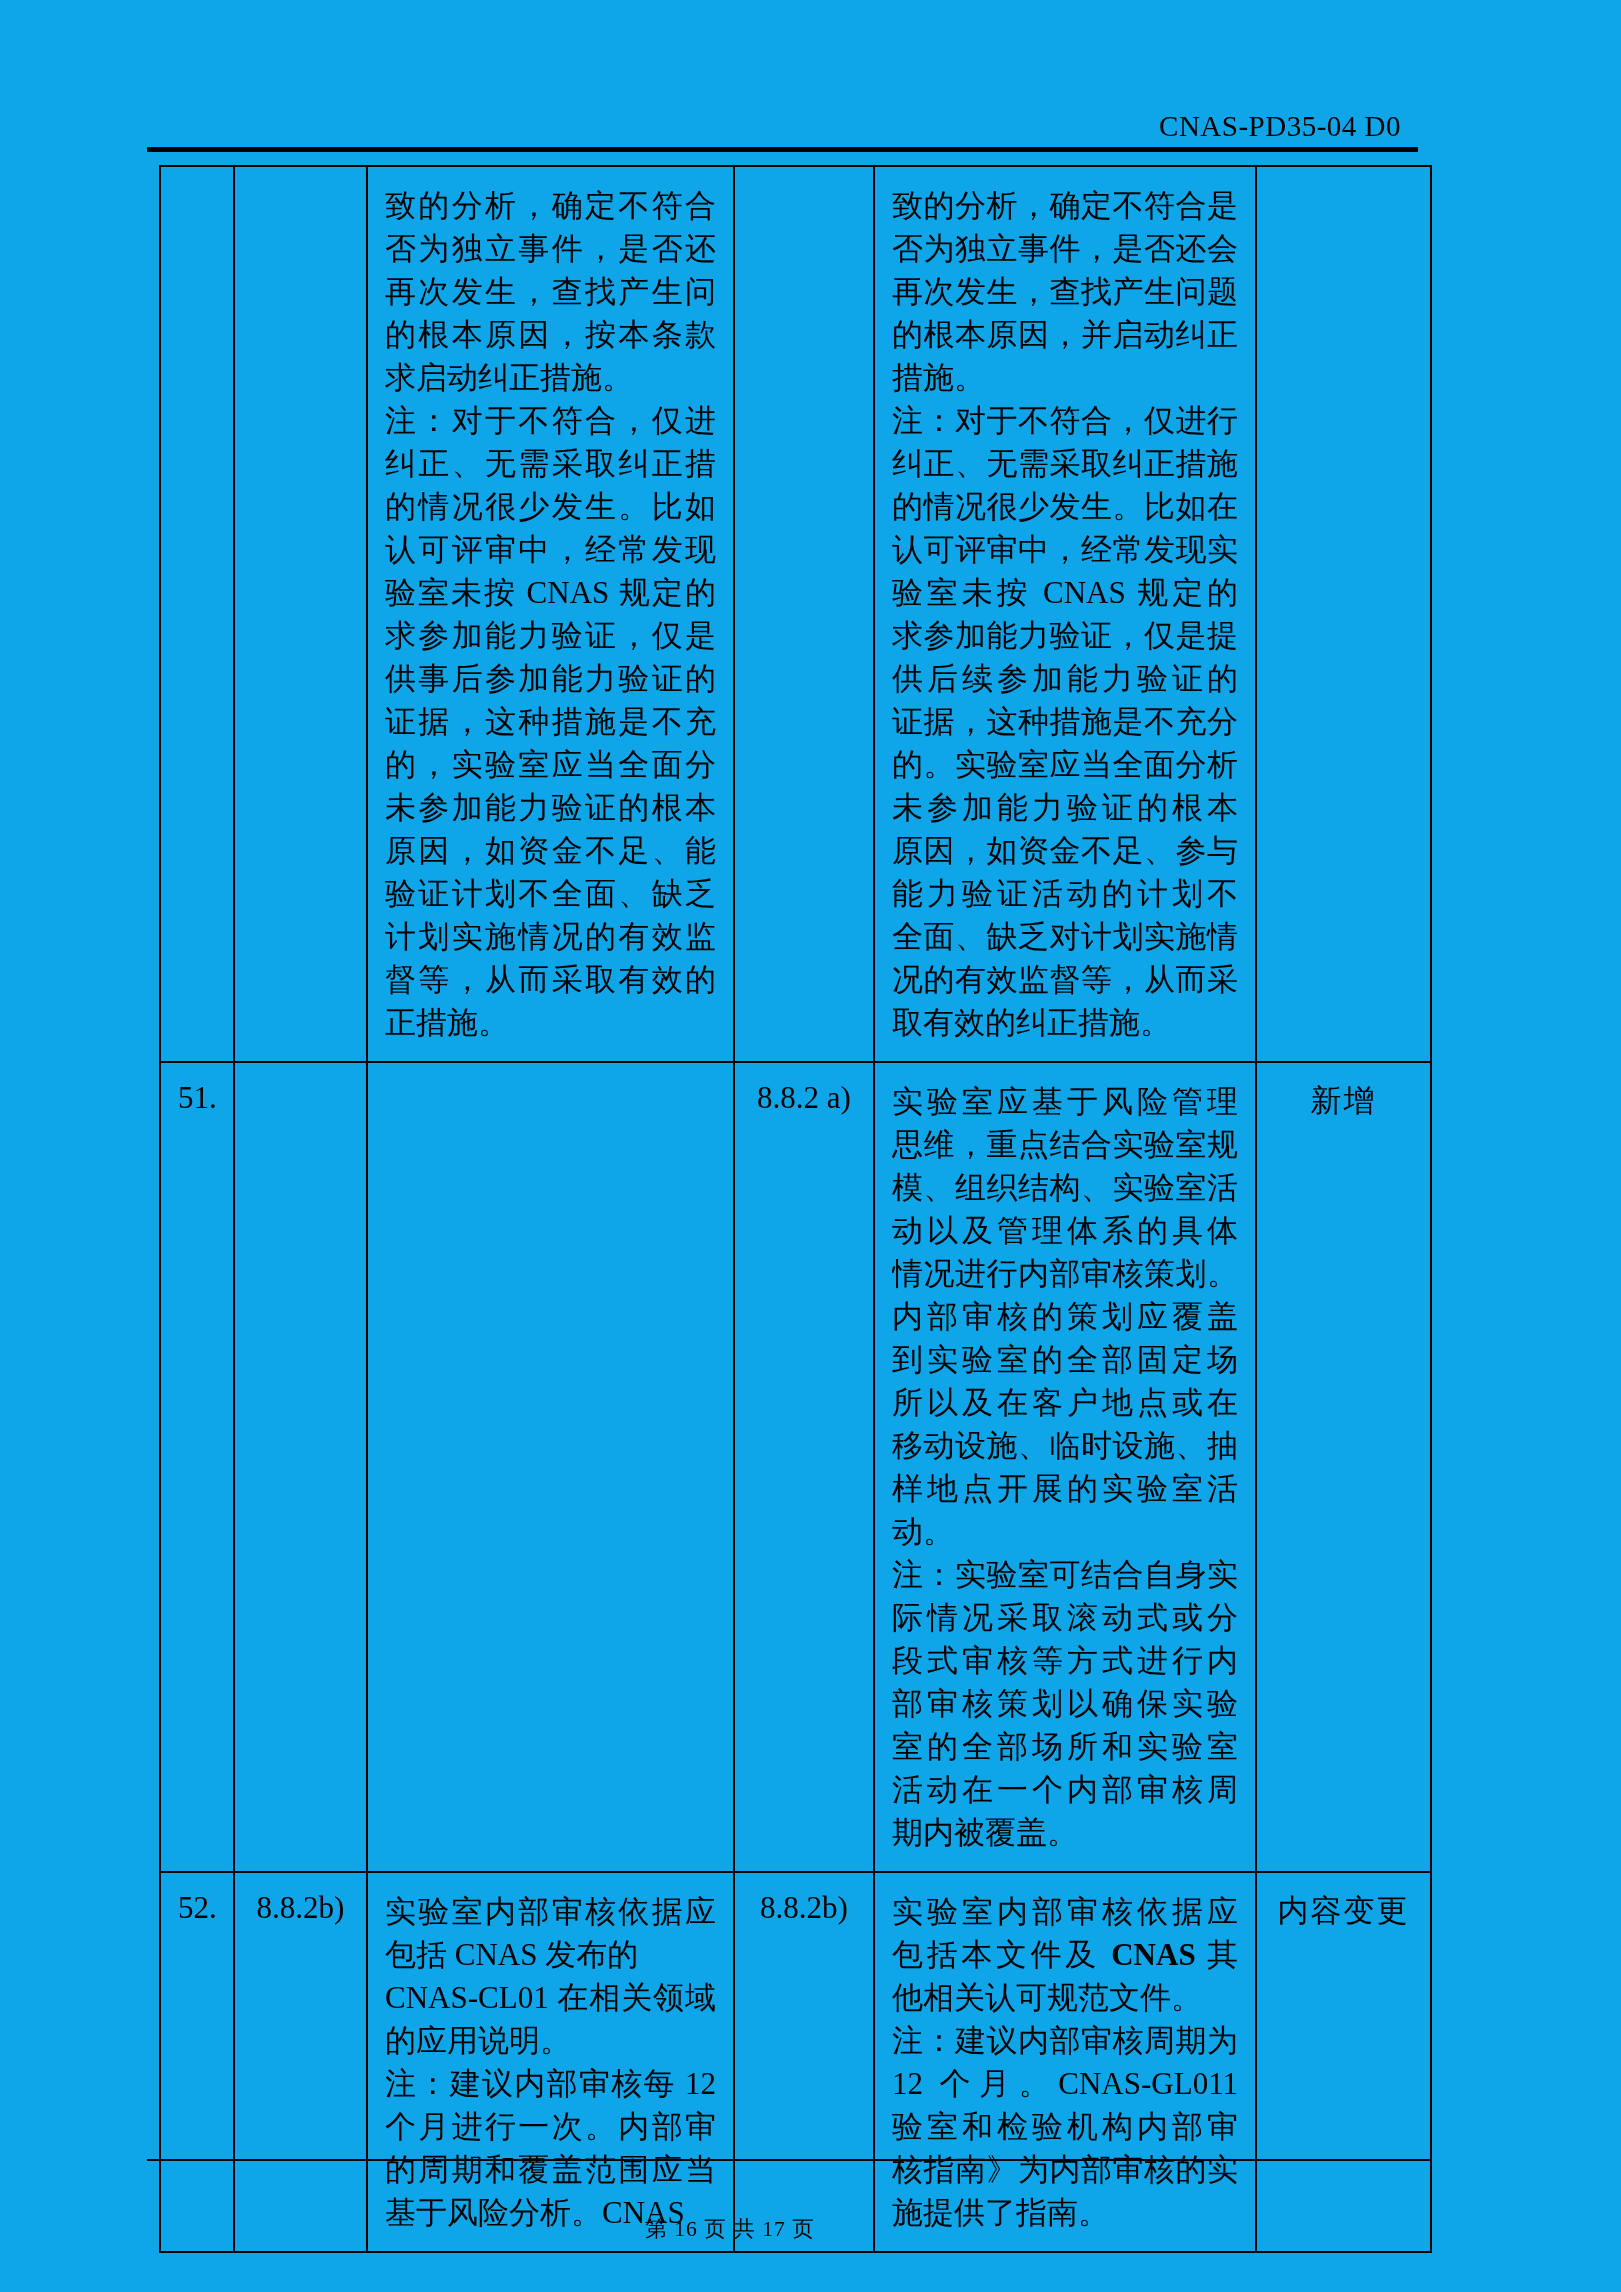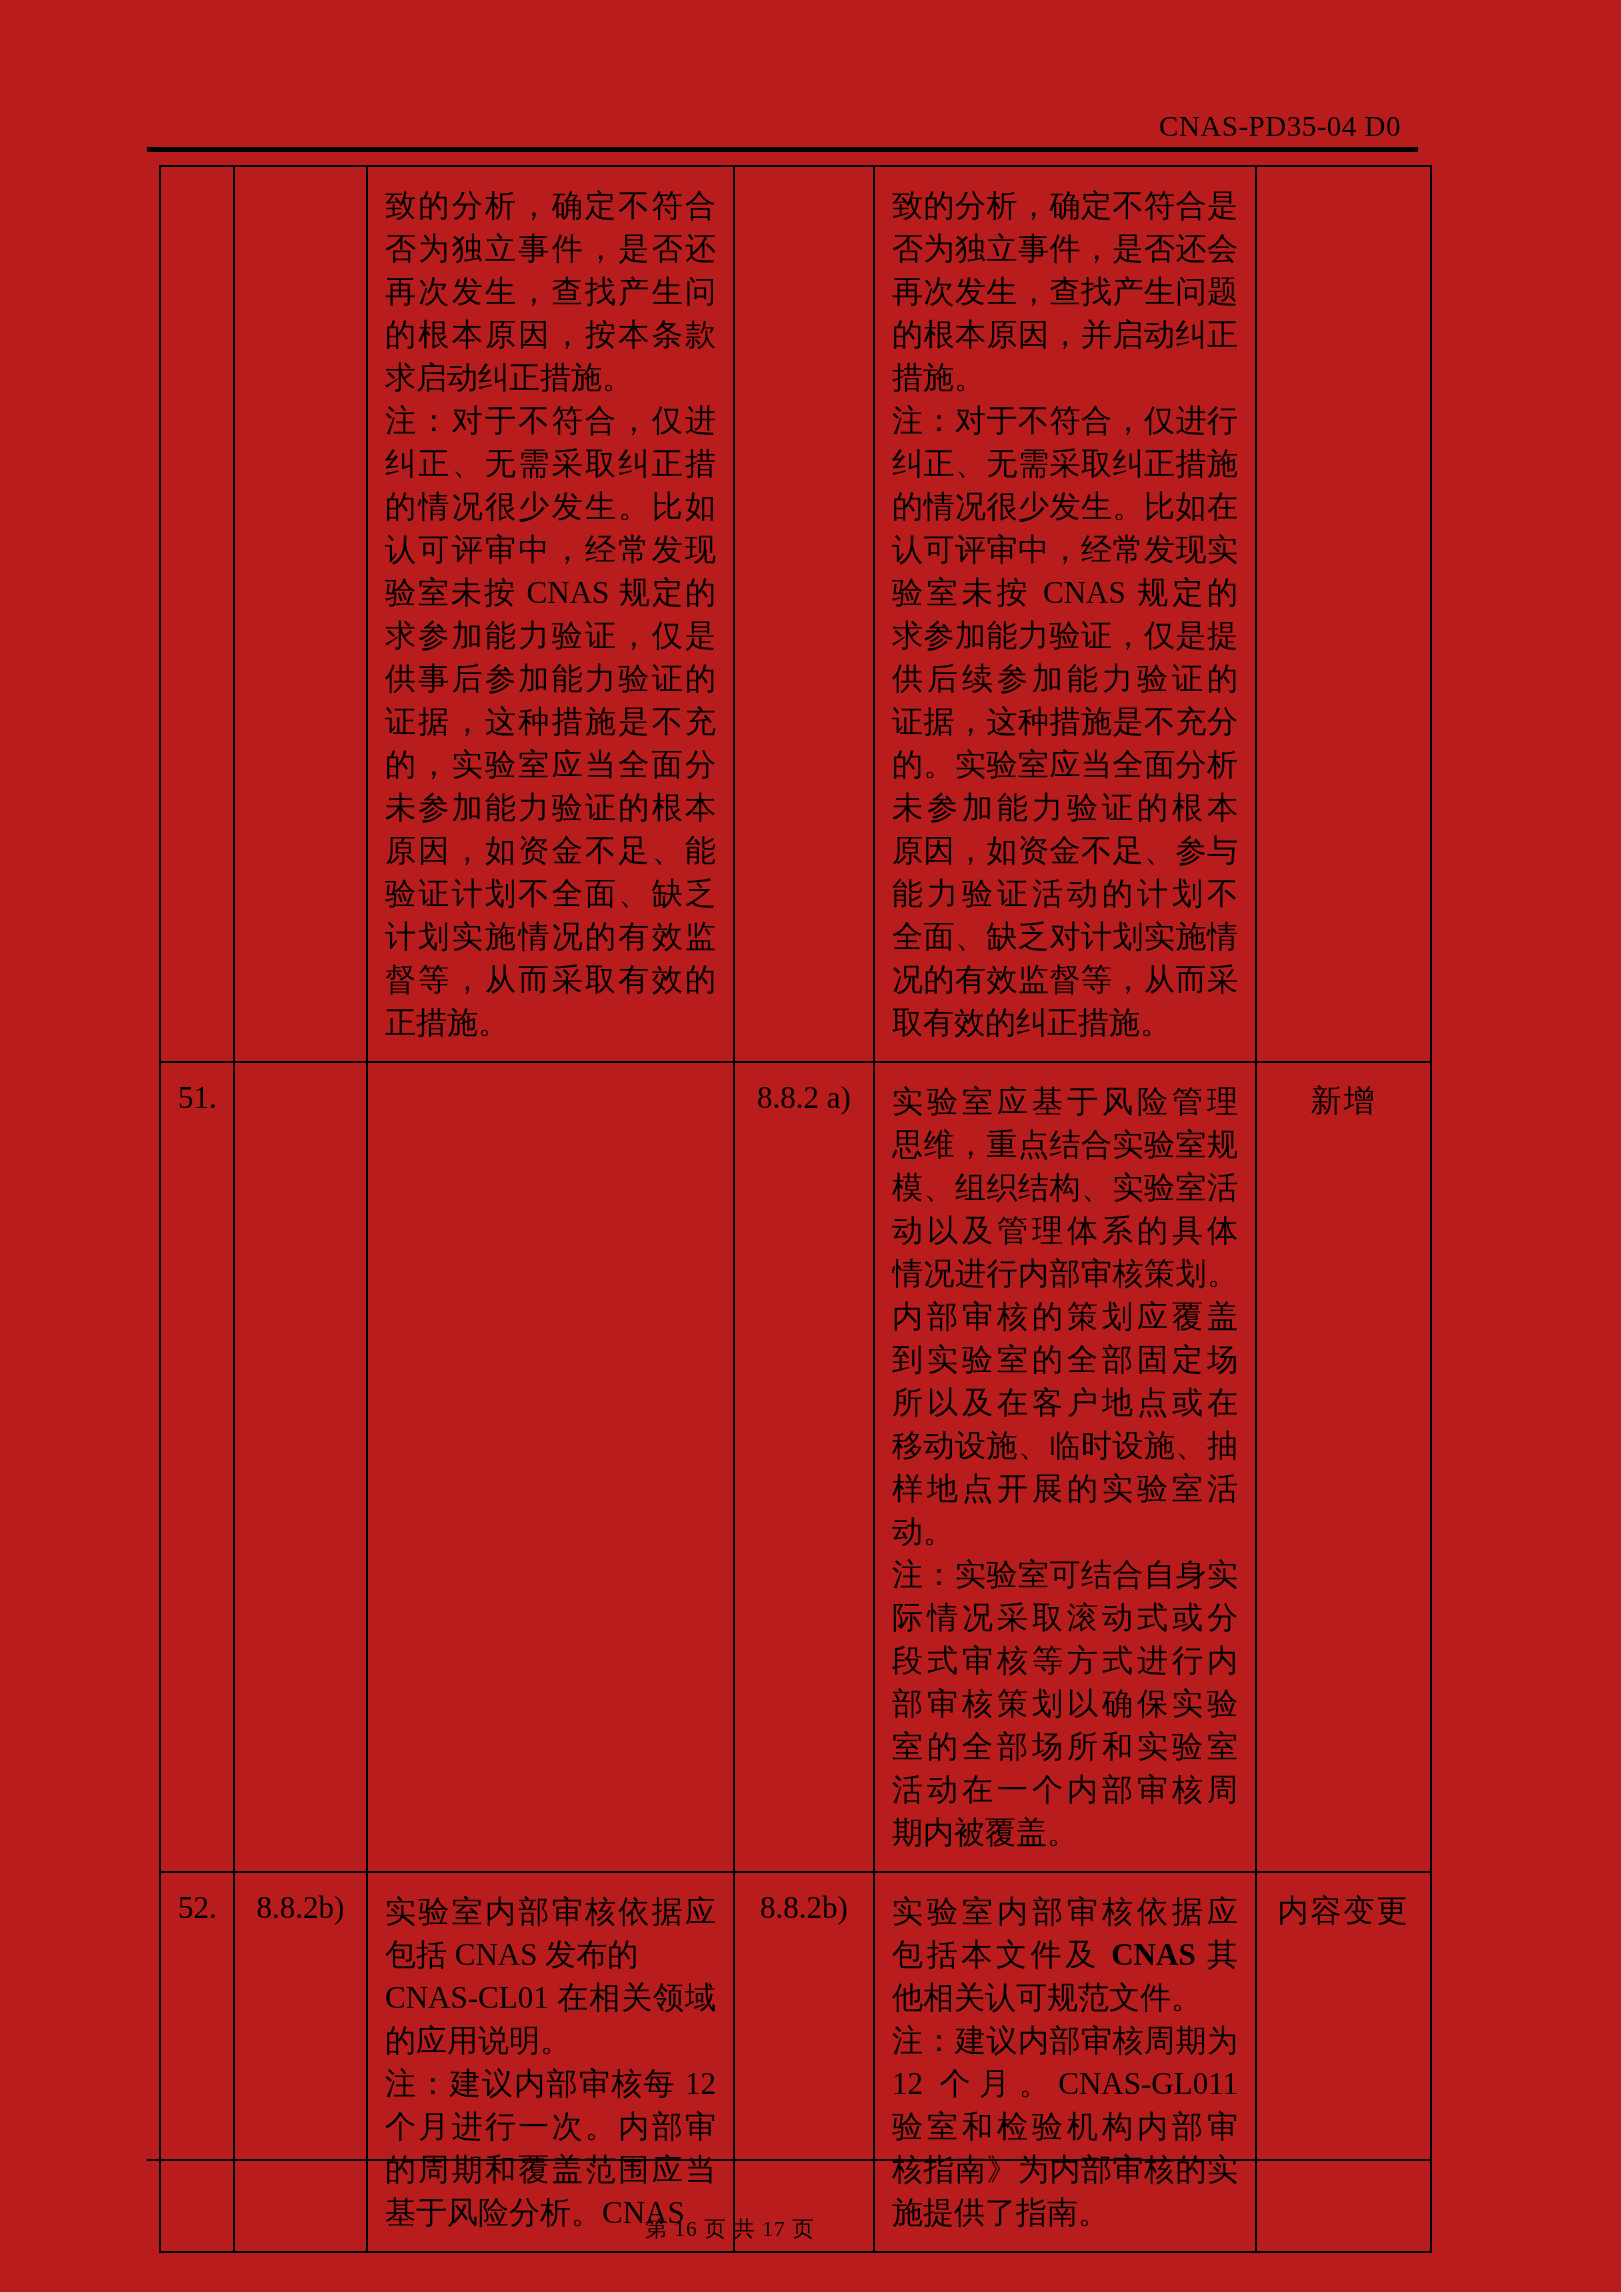--- a/index.html
+++ b/index.html
@@ -5,21 +5,21 @@
   html, body {
     margin: 0; padding: 0;
     background: #ffffff;
     font-family: "Liberation Serif", "DejaVu Serif", serif;
     color: #000;
   }
   .page {
     position: relative;
     width: 1621px;
     height: 2293px;
-    background: #b91c1c;
+    background: #0ea5e9;
     overflow: hidden;
   }
   .doc-code {
     position: absolute;
     top: 110px;
     right: 220px;
     font-size: 29px;
     letter-spacing: 0.5px;
     white-space: nowrap;
   }

